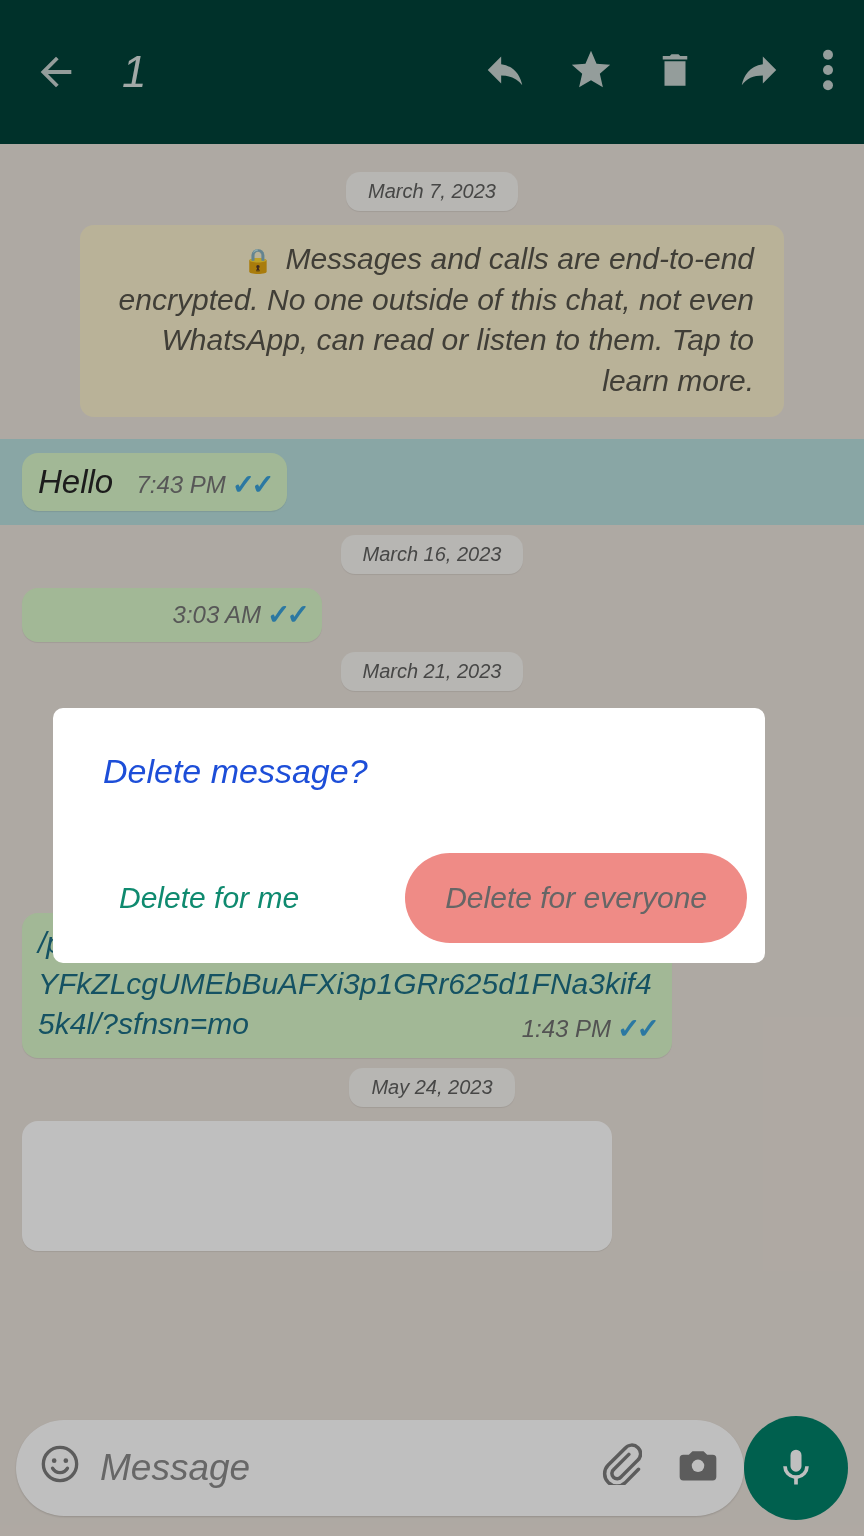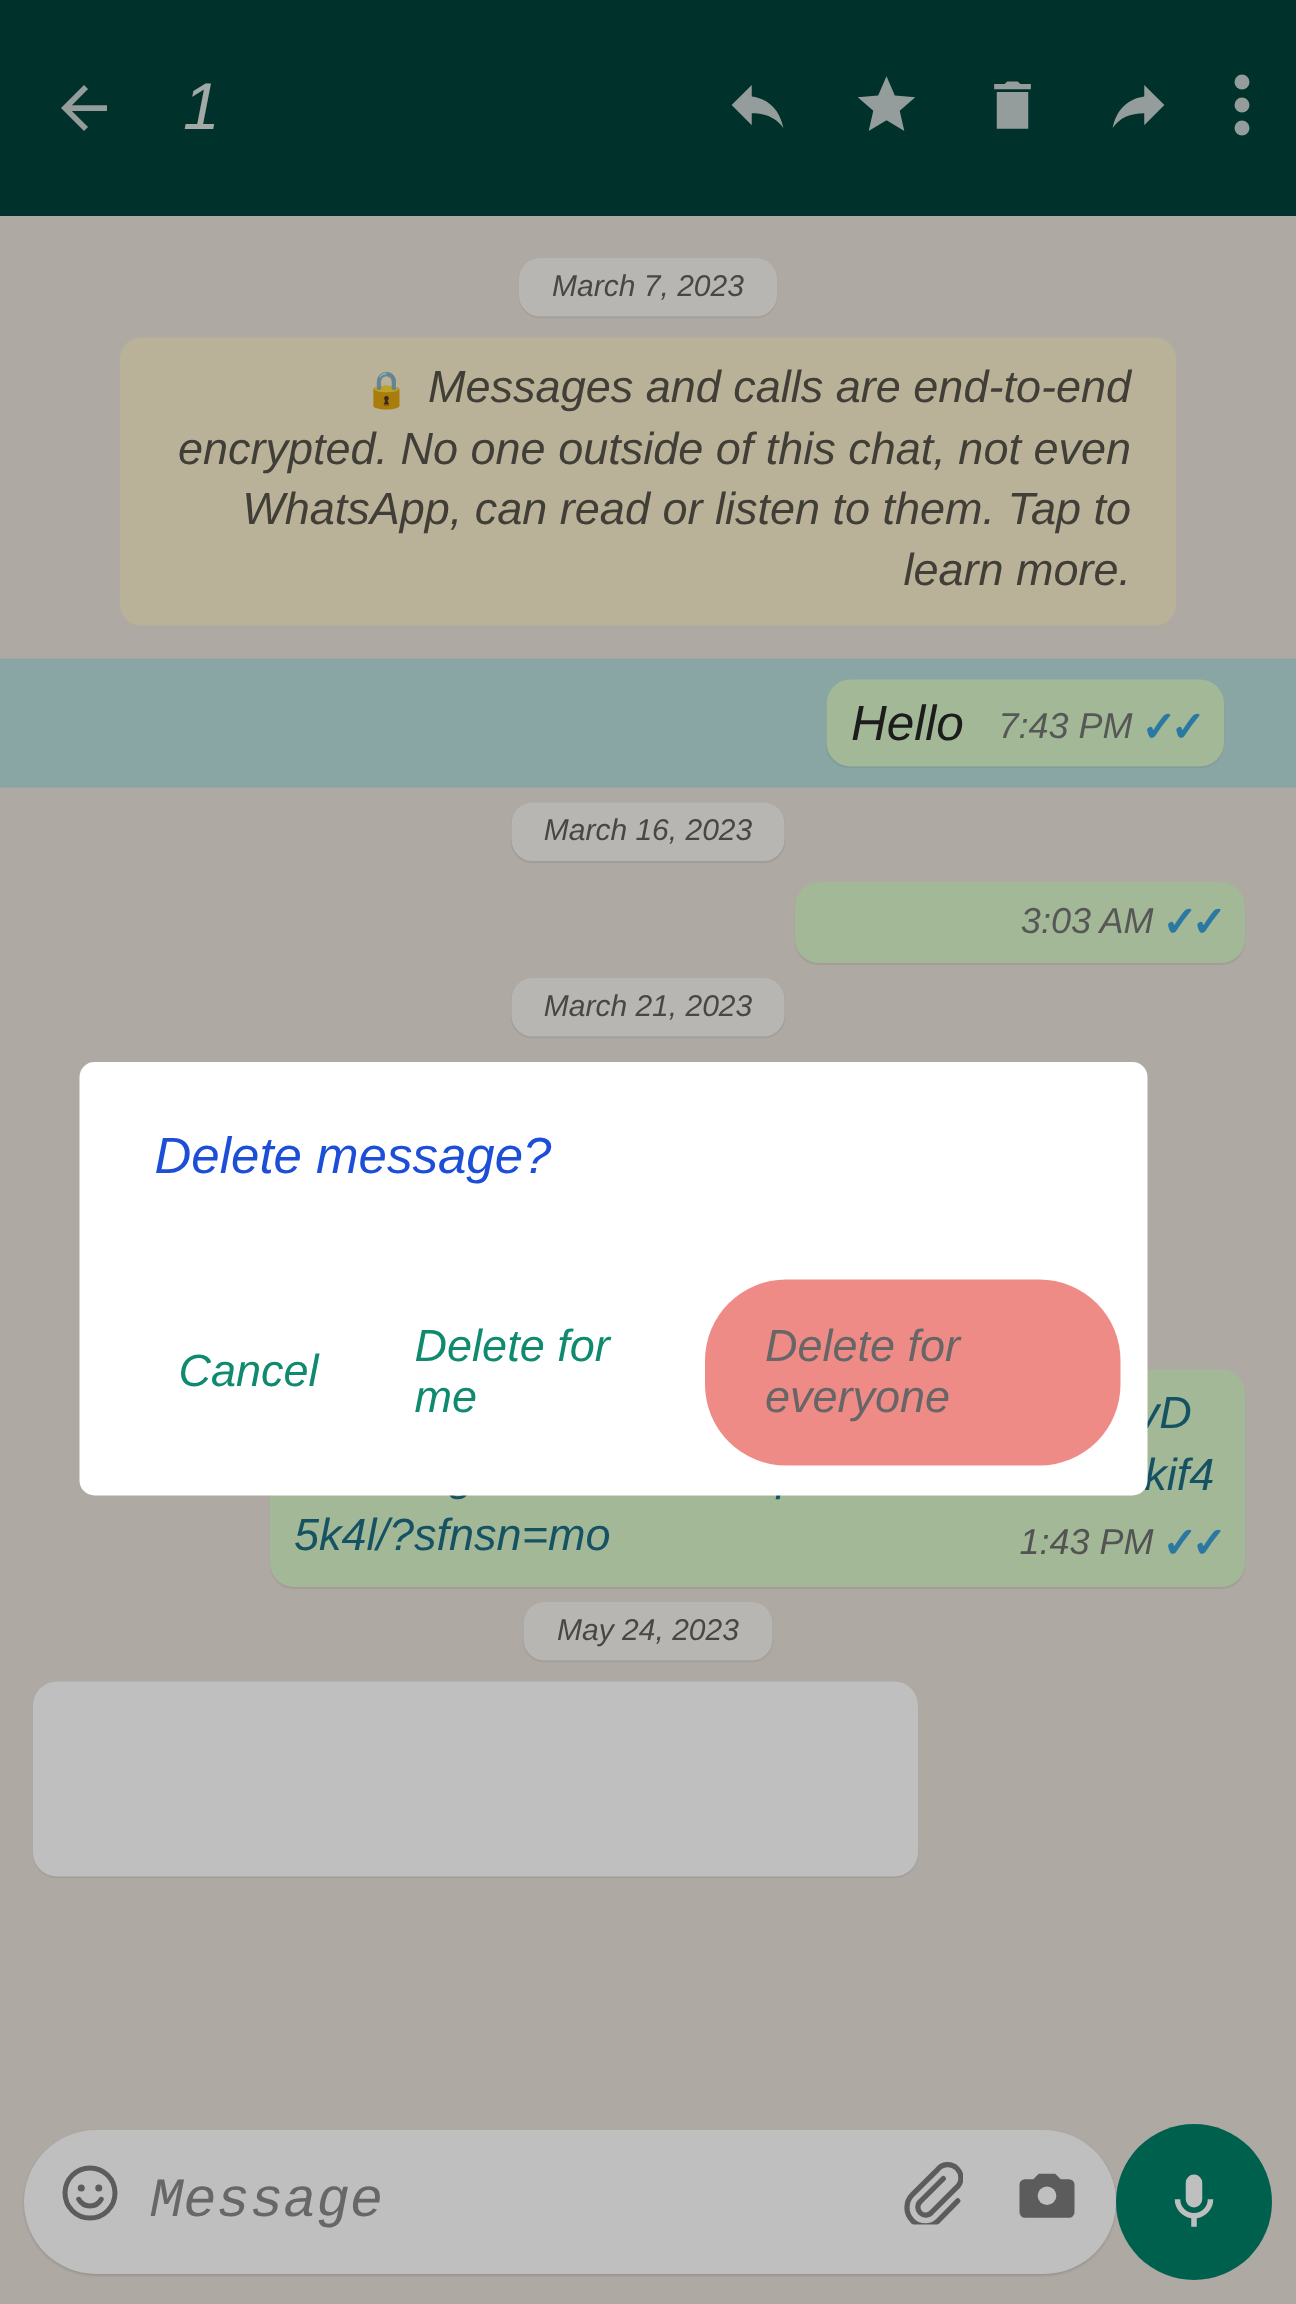--- a/index.html
+++ b/index.html
@@ -71,21 +71,21 @@
   }
   .enc-banner .lock { font-style: normal; margin-right: 4px; font-size: 24px; }
 
   .sel-row {
     background: rgba(37,211,229,0.25);
     margin: 0 -22px;
     padding: 6px 36px 6px 22px;
   }
 
   .msg-row { display: flex; margin: 8px 0; }
-  .msg-row.out { justify-content: flex-end; padding-right: 12px; }
+  .msg-row.out { justify-content: flex-start; padding-right: 12px; }
   .msg-row.in  { justify-content: flex-start; }
 
   .bubble {
     background: #d8f6c8;
     border-radius: 16px;
     padding: 10px 16px;
     font-size: 33px;
     color: #262626;
     max-width: 650px;
     position: relative;
@@ -108,21 +108,21 @@
   .in-bubble {
     background: #fff;
     border-radius: 16px;
     min-width: 590px; min-height: 130px;
     box-shadow: 0 1px 1px rgba(0,0,0,0.08);
   }
 
   
   .input-bar {
     position: absolute; left: 16px; right: 16px; bottom: 16px;
-    display: flex; align-items: center;  font-family: Liberation Mono, monospace;
+    display: flex; align-items: center; 
   }
   .input-field {
     flex: 1;
     background: #fff;
     border-radius: 56px;
     height: 96px;
     display: flex; align-items: center;
     padding: 0 24px;
     box-shadow: 0 1px 2px rgba(0,0,0,0.15);
     font-size: 37px;
@@ -296,17 +296,16 @@
         <path d="M12 14a3 3 0 0 0 3-3V5a3 3 0 0 0-6 0v6a3 3 0 0 0 3 3zm5-3a5 5 0 0 1-10 0H5a7 7 0 0 0 6 6.9V21h2v-3.1A7 7 0 0 0 19 11z"></path>
       </svg>
   </div>
 </div>
 
 <div class="overlay"></div>
 
 <div class="dialog">
   <div class="dialog-title">Delete message?</div>
   <div class="dialog-actions">
-    <div class="dlg-btn">Cancel</div>
     <div class="dlg-btn">Delete for me</div>
     <div class="dlg-btn highlight">Delete for everyone</div>
   </div>
 </div>
 
 </body></html>

